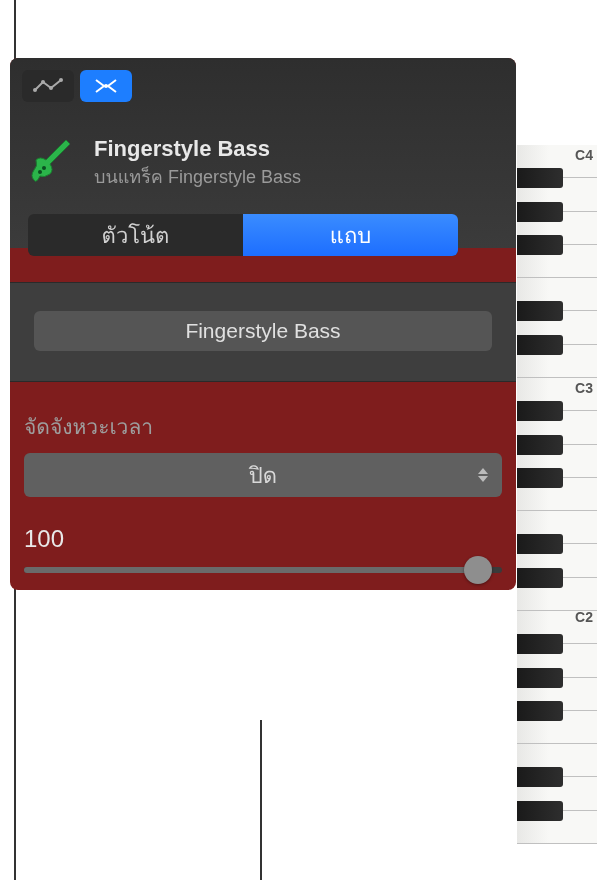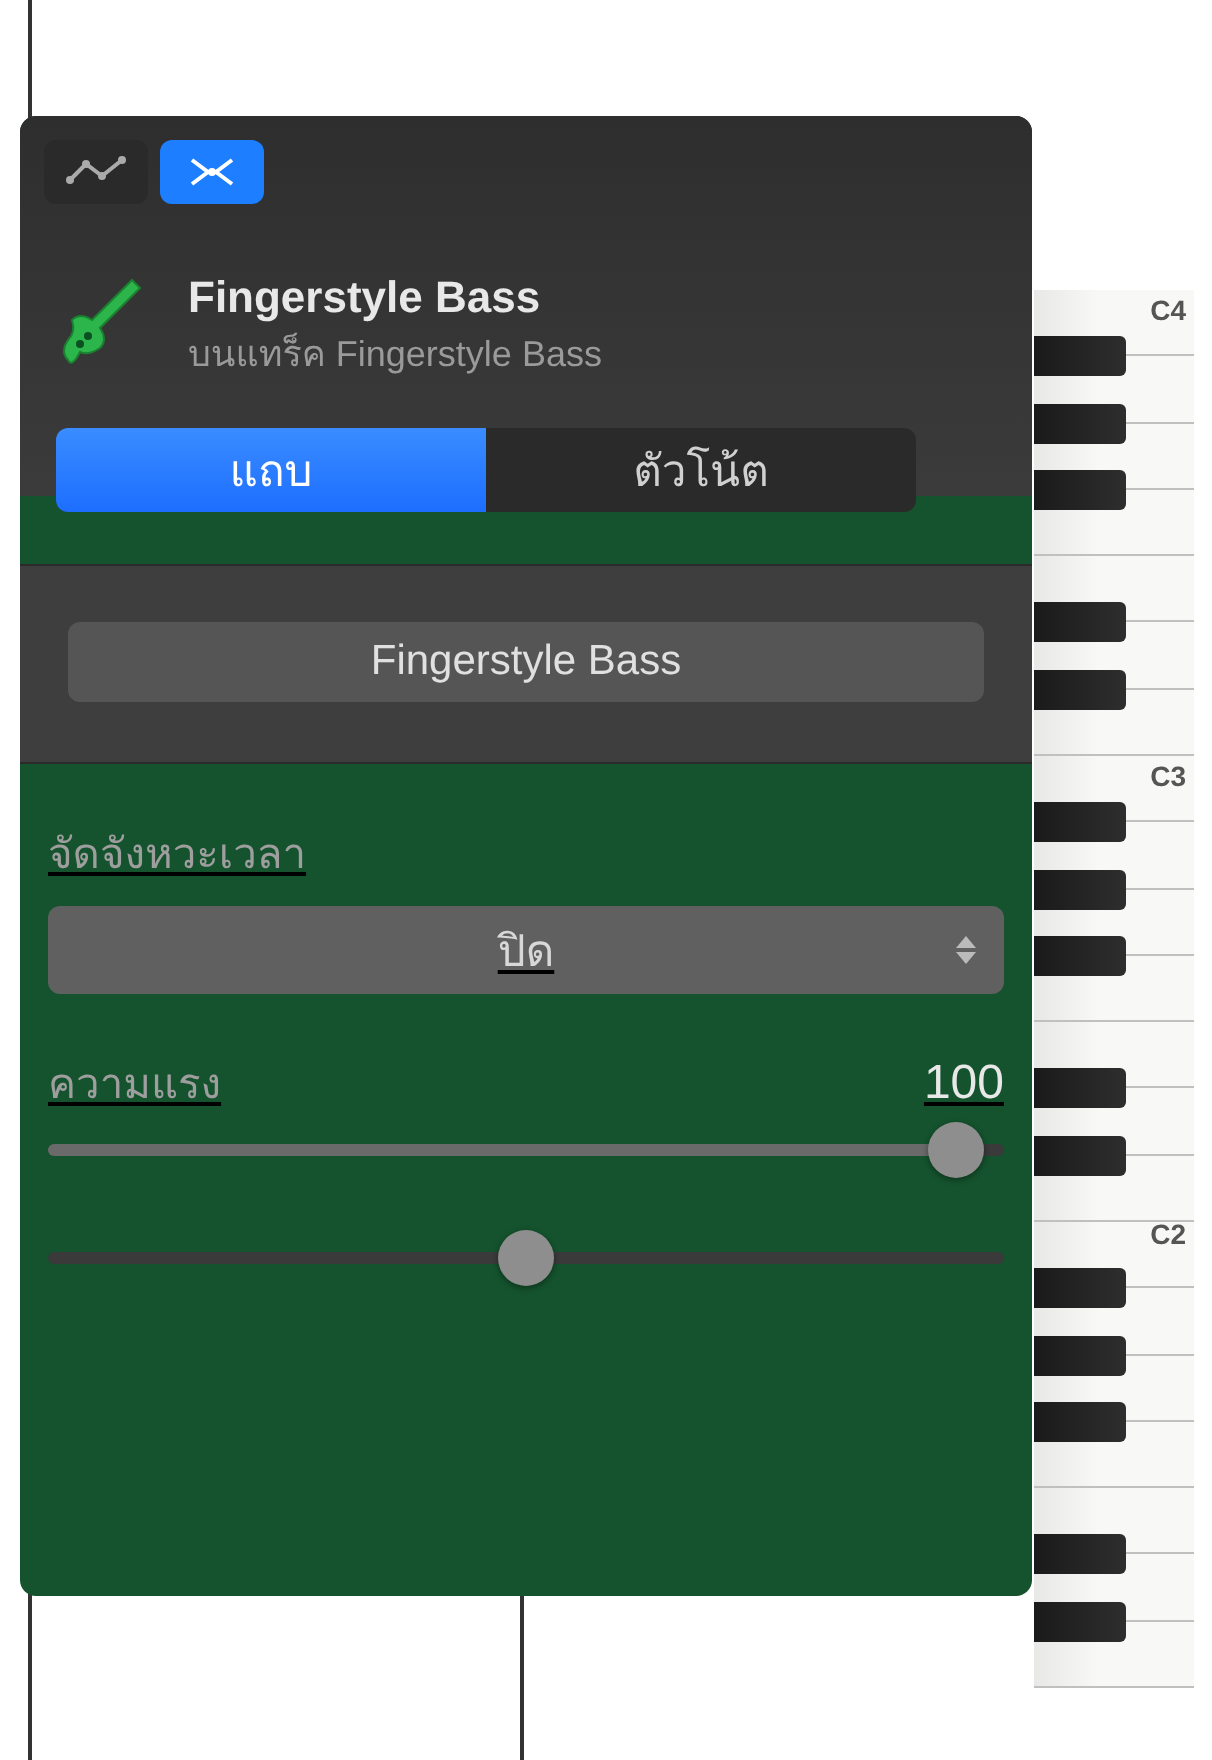--- a/index.html
+++ b/index.html
@@ -13,22 +13,22 @@
       background: #ffffff;
       font-family: -apple-system, "Helvetica Neue", Arial, sans-serif;
       position: relative;
       overflow: hidden;
     }
     .panel {
       position: absolute;
       left: 10px;
       top: 58px;
       width: 506px;
-      height: 740px;
-      background: #14532d;
+      height: 532px;
+      background: #7f1d1d;
       border-radius: 8px;
       overflow: hidden;
     }
     .top-gradient {
       position: absolute;
       top: 0;
       left: 0;
       right: 0;
       height: 190px;
       background: linear-gradient(to bottom, #2e2e2e 0%, #3b3b3b 100%);
@@ -126,21 +126,20 @@
       align-items: center;
       justify-content: center;
       color: #e0e0e0;
       font-size: 21px;
     }
     .controls {
       position: absolute;
       top: 352px;
       left: 14px;
       right: 14px;
-      text-decoration: underline;
     }
     .label {
       color: #9e9e9e;
       font-size: 21px;
       margin-bottom: 10px;
     }
     .select {
       width: 100%;
       height: 44px;
       background: #606060;
@@ -274,43 +273,42 @@
         <circle cx="20" cy="32" r="2" fill="#0a5020"></circle>
       </svg>
     </div>
     <div>
       <div class="instrument-title">Fingerstyle Bass</div>
       <div class="instrument-subtitle">บนแทร็ค Fingerstyle Bass</div>
     </div>
   </div>
 
   <div class="tabs">
+    <div class="tab">ตัวโน้ต</div>
     <div class="tab active">แถบ</div>
-    <div class="tab">ตัวโน้ต</div>
   </div>
 
   <div class="section-dark"></div>
   <div class="region-name">Fingerstyle Bass</div>
 
   <div class="controls">
     <div class="label">จัดจังหวะเวลา</div>
     <div class="select">
       <span>ปิด</span>
       <div class="select-chevrons">
         <svg width="10" height="6">
             <path d="M0 6 L5 0 L10 6" fill="#bbb"></path>
           </svg>
         <svg width="10" height="6">
             <path d="M0 0 L5 6 L10 0" fill="#bbb"></path>
           </svg>
       </div>
     </div>
 
     <div class="row-header">
-      <div class="label" style="margin:0">ความแรง</div>
       <div class="value">100</div>
     </div>
     <div class="slider-track">
       <div class="slider-fill" style="width:95%"></div>
       <div class="slider-thumb" style="left:95%"></div>
     </div>
 
     <div class="slider-track" style="margin-bottom:20px">
       <div class="slider-thumb" style="left:50%"></div>
     </div>

